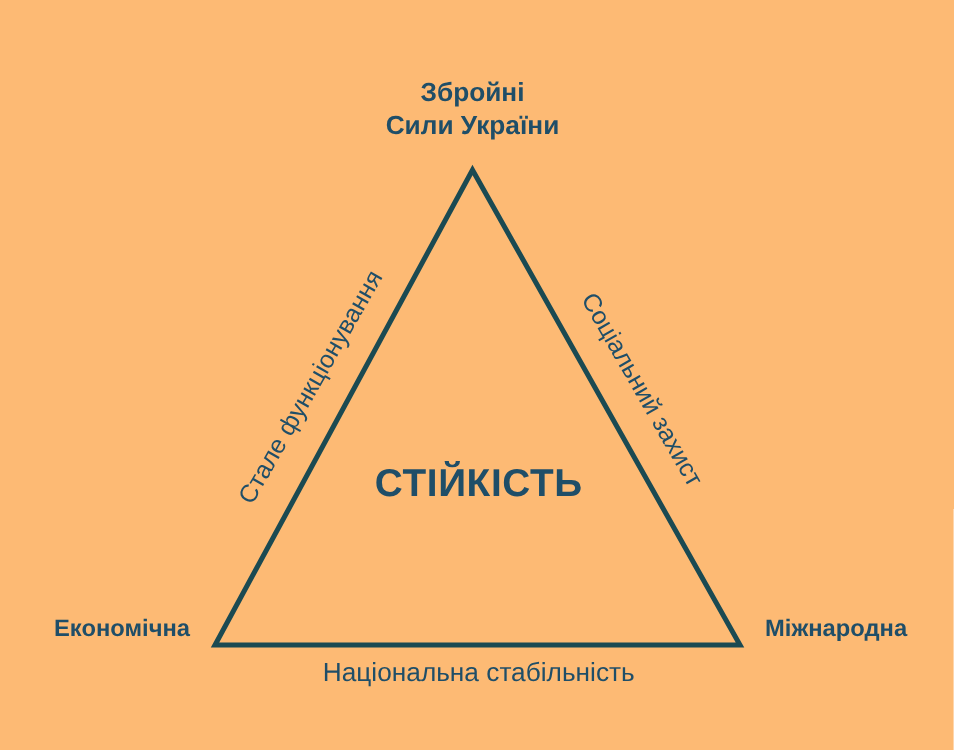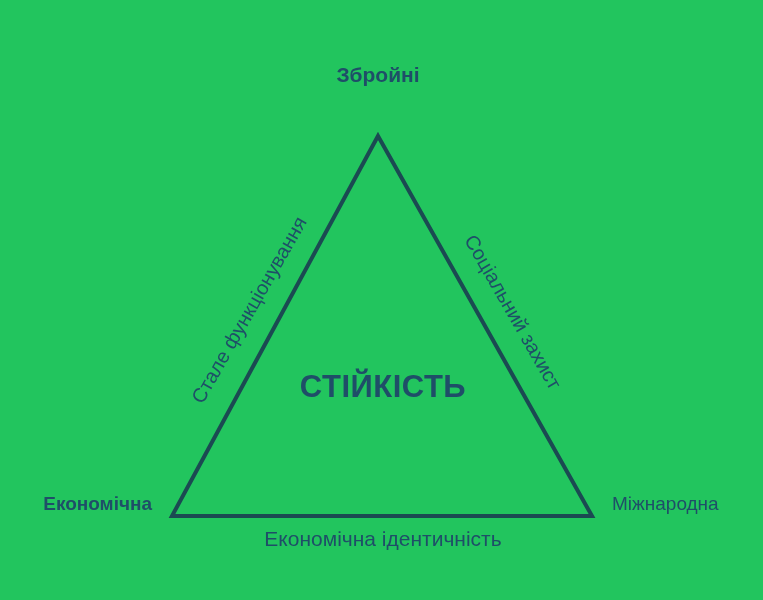--- a/index.html
+++ b/index.html
@@ -62,21 +62,21 @@
     font-size: 19px;
     font-weight: 700;
   }
 
   
   .corner-right-label {
     left: 612px;
     top: 492px;
     text-align: center;
     font-size: 19px;
-    font-weight: 400;
+    font-weight: 700;
   }
 
   
   .base-label {
     left: 383px;
     top: 526px;
     transform: translateX(-50%);
     text-align: center;
     font-size: 21px;
     font-weight: 400;
@@ -98,39 +98,40 @@
     top: 312px;
     transform: translate(-50%, -50%) rotate(60.2deg);
     transform-origin: center center;
     font-size: 20px;
     font-weight: 400;
   }
 </style>
 </head>
 <body>
 
-<div id="diagram-root" style="width: 763px; height: 600px; background: #22c55e;">
+<div id="diagram-root" style="width: 763px; height: 600px; background: #fdba74;">
 
   <svg id="triangle-svg" viewBox="0 0 763 600" aria-hidden="true">
     <polygon id="triangle-outline" points="378,136 592,516 172,516" fill="none" stroke="#1b4a52" stroke-width="4" stroke-linejoin="miter"></polygon>
   </svg>
 
   <div class="label apex-label" style="color: rgb(31, 78, 104);">
     <div>Збройні</div>
+    <div>Сили України</div>
   </div>
 
   <div class="label edge-left-label" style="color: rgb(31, 78, 104);">Стале функціонування</div>
 
   <div class="label edge-right-label" style="color: rgb(31, 78, 104);">Соціальний захист</div>
 
   <div class="label center-label" style="color: rgb(31, 78, 104); margin-top: 16px;">СТІЙКІСТЬ</div>
 
   <div class="label corner-left-label" style="color: rgb(31, 78, 104);">
     <div>Економічна</div>
   </div>
 
   <div class="label corner-right-label" style="color: rgb(31, 78, 104);">
     <div>Міжнародна</div>
   </div>
 
-  <div class="label base-label" style="color: rgb(31, 78, 104);">Економічна ідентичність</div>
+  <div class="label base-label" style="color: rgb(31, 78, 104);">Національна стабільність</div>
 
 </div>
 
 </body></html>

